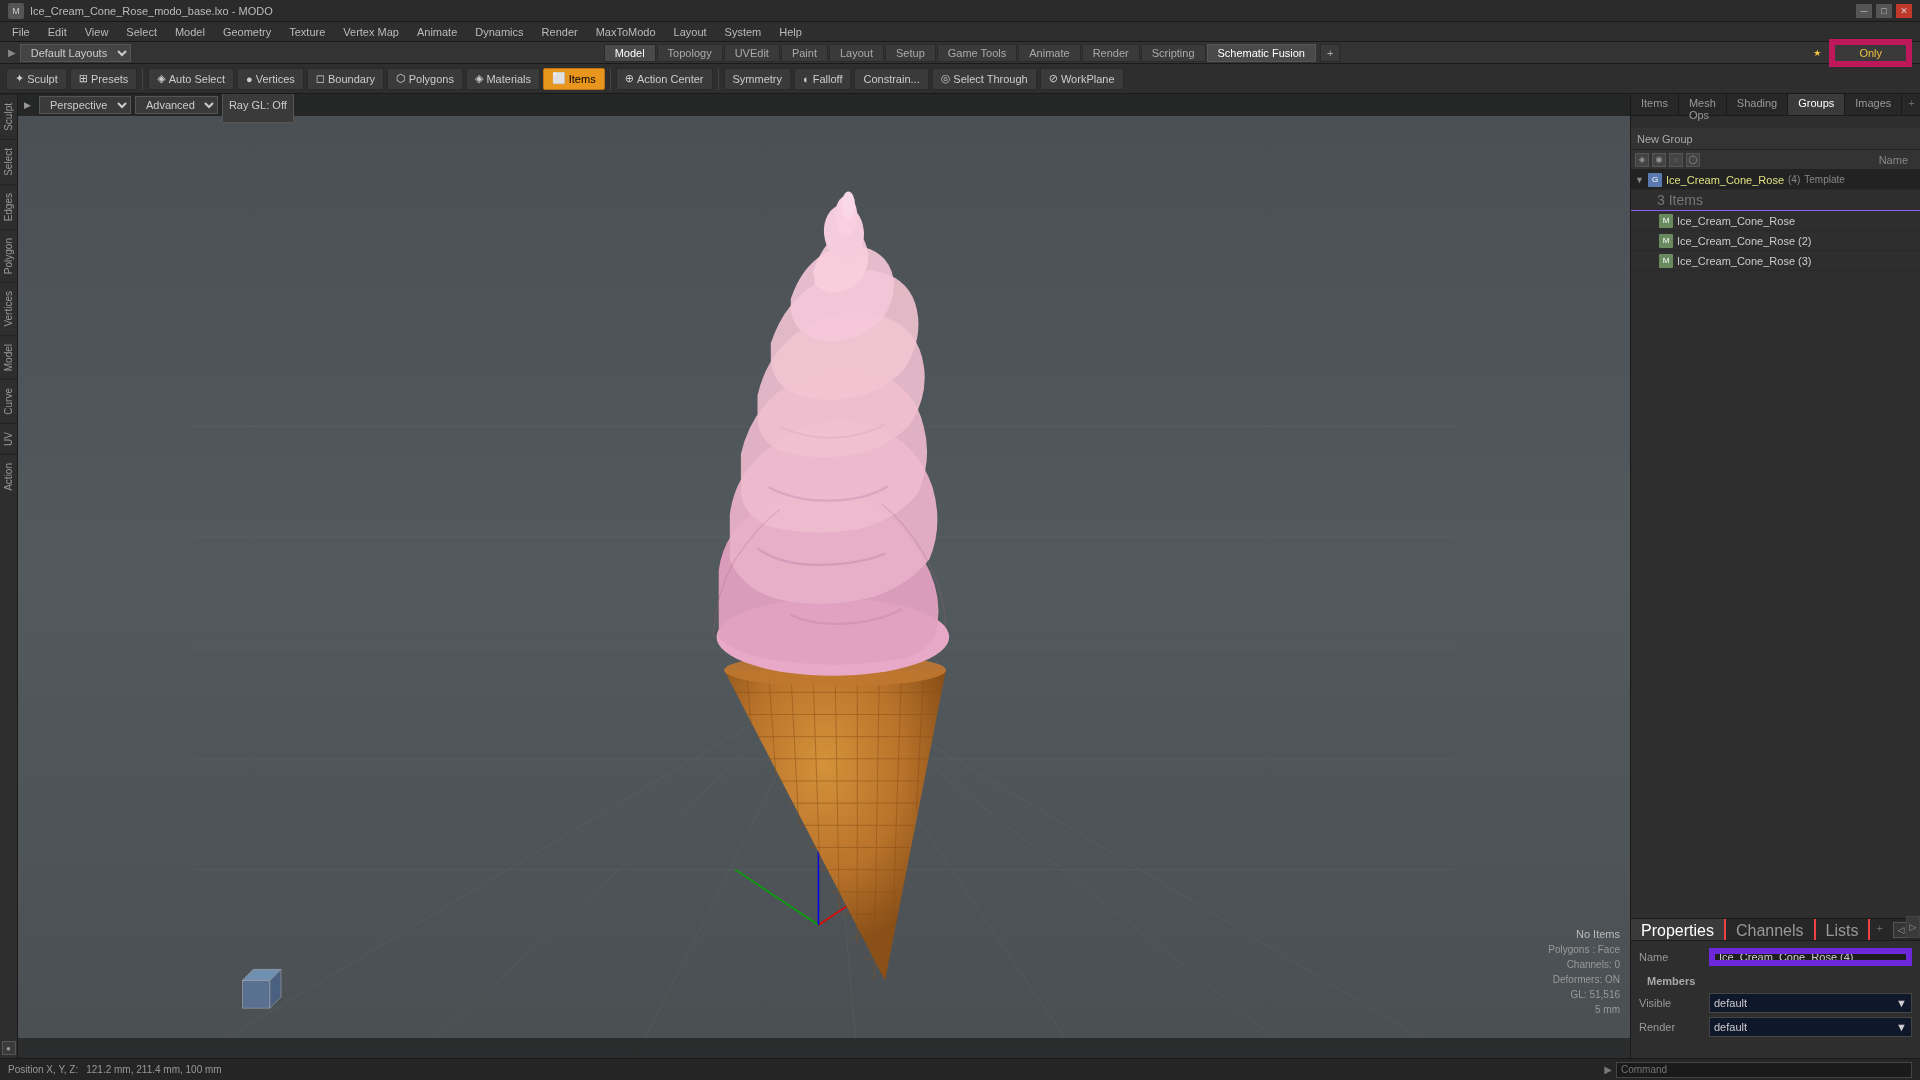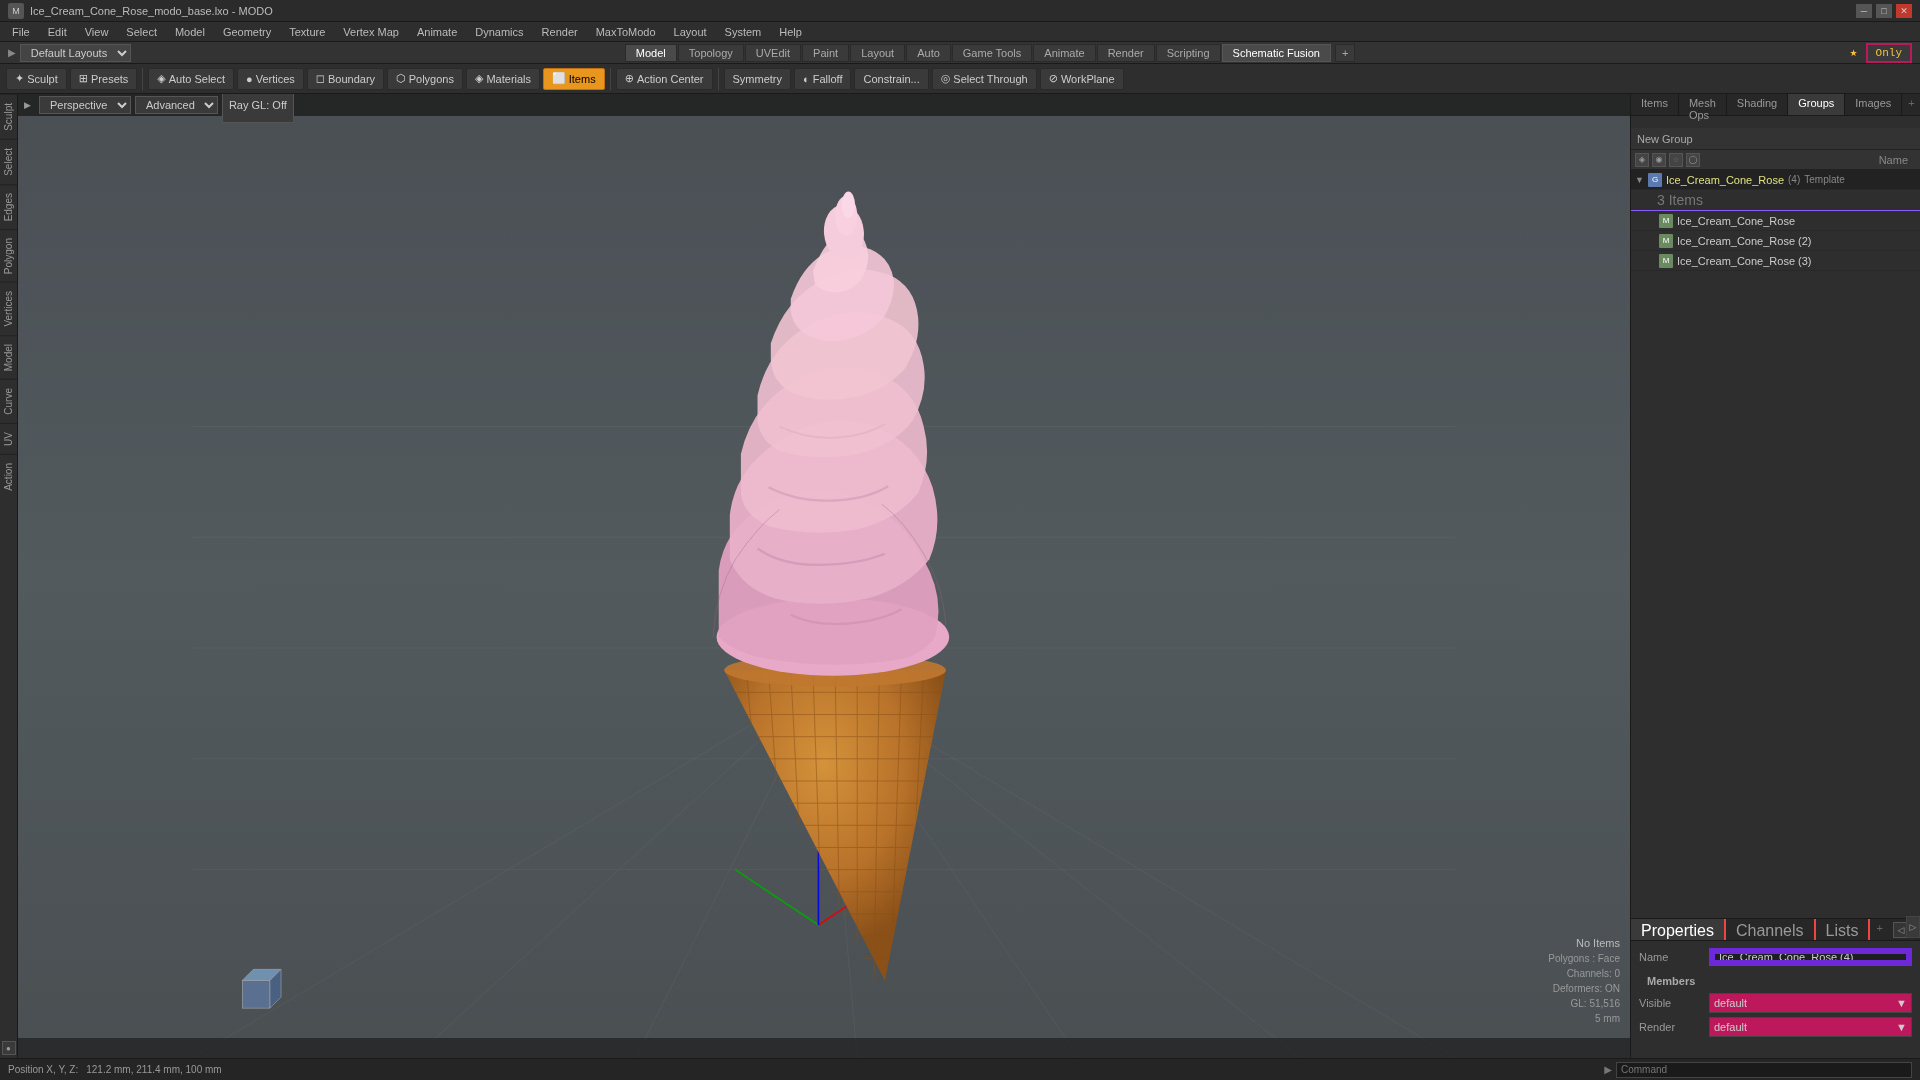--- a/index.html
+++ b/index.html
@@ -118,26 +118,25 @@
     }
     .layout-tab-add {
       padding: 2px 6px;
       background: #3a3a3a;
       border: 1px solid #2a2a2a;
       color: #aaa;
       cursor: pointer;
     }
     #only-btn {
       background: #3a3a3a;
-      border: 2px solid #be185d;
+      border: 6px solid #be185d;
       color: #f0c040;
       font-size: 11px;
-      padding: 2px 8px;
-      cursor: pointer;
-      font-family: Liberation Mono, monospace;
+      padding: 2px 24px;
+      cursor: pointer;
     }
 
     
     #toolbar {
       background: #2e2e2e;
       height: 30px;
       display: flex;
       align-items: center;
       padding: 0 6px;
       border-bottom: 1px solid #1a1a1a;
@@ -251,21 +250,21 @@
       display: flex;
       align-items: center;
       padding: 0 8px;
       font-size: 10px;
       color: #aaa;
     }
 
     
     #viewport-stats {
       position: absolute;
-      bottom: 32px;
+      bottom: 41px;
       right: 10px;
       text-align: right;
       font-size: 10px;
       color: #999;
       line-height: 1.5;
     }
     #no-items-label {
       color: #bbb;
       font-size: 11px;
     }
@@ -462,21 +461,21 @@
       flex: 1;
       background: #1e1e1e;
       border: 6px solid #6d28d9;
       color: #ccc;
       font-size: 11px;
       padding: 1px 4px;
       height: 18px;
     }
     .prop-dropdown {
       flex: 1;
-      background: #be185d;
+      background: #0f172a;
       border: 1px solid #444;
       color: #ccc;
       font-size: 11px;
       padding: 7px 4px;
       height: 20px;
       display: flex;
       align-items: center;
       justify-content: space-between;
       cursor: pointer;
     }
@@ -567,21 +566,21 @@
   <select id="layout-dropdown">
     <option>Default Layouts</option>
   </select>
   <div id="layout-spacer"></div>
   <div id="layout-tabs">
     <div class="layout-tab" style="background: rgb(74, 74, 74); color: rgb(255, 255, 255);">Model</div>
     <div class="layout-tab">Topology</div>
     <div class="layout-tab">UVEdit</div>
     <div class="layout-tab">Paint</div>
     <div class="layout-tab">Layout</div>
-    <div class="layout-tab">Auto</div>
+    <div class="layout-tab">Setup</div>
     <div class="layout-tab">Game Tools</div>
     <div class="layout-tab">Animate</div>
     <div class="layout-tab">Render</div>
     <div class="layout-tab">Scripting</div>
     <div class="layout-tab active">Schematic Fusion</div>
   </div>
   <div class="layout-tab-add">+</div>
   <div style="flex:1"></div>
   <span style="color:#f0c040;font-size:9px;margin-right:4px;">★</span>
   <div id="only-btn">Only</div>

